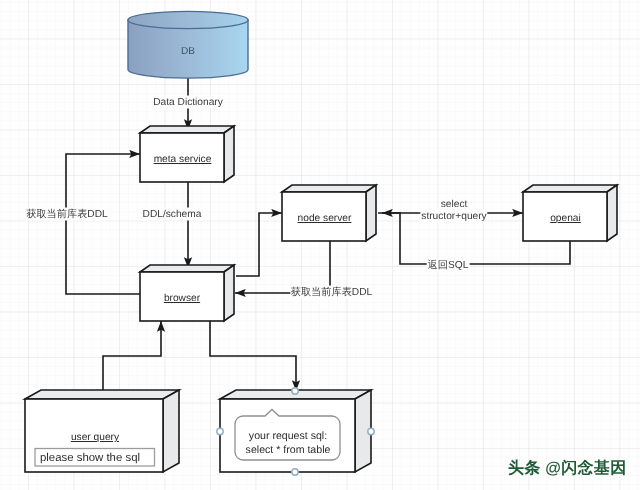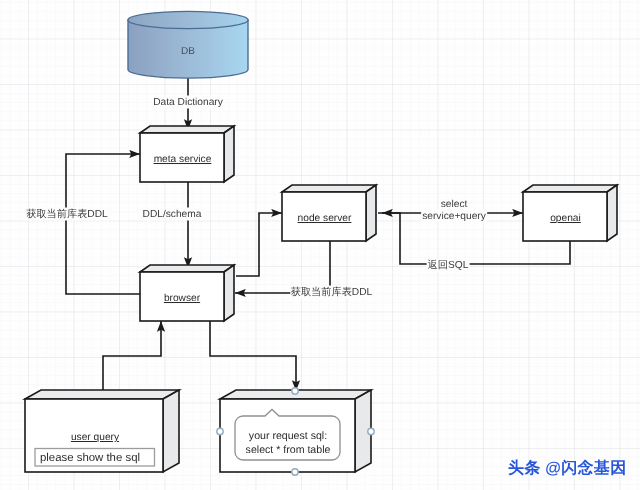--- a/index.html
+++ b/index.html
@@ -10,21 +10,21 @@
   #canvas{position:relative;width:640px;height:490px;background:#fefefe;}
   #grid{position:absolute;left:0;top:0;width:640px;height:490px;
         background-image:
           linear-gradient(to right, rgba(168,175,192,0.055) 1px, transparent 1px),
           linear-gradient(to bottom, rgba(168,175,192,0.055) 1px, transparent 1px),
           linear-gradient(to right, rgba(158,166,186,0.135) 1px, transparent 1px),
           linear-gradient(to bottom, rgba(158,166,186,0.135) 1px, transparent 1px);
         background-size: 9.1px 9.1px, 9.1px 9.1px, 45.5px 45.5px, 45.5px 45.5px;
         background-position: 28px 38.5px, 28px 38.5px, 28px 38.5px, 28px 38.5px;}
   svg.layer{position:absolute;left:0;top:0;width:640px;height:490px;}
-  .wm{position:absolute;left:508px;top:460px;color:#1d4ed8;
+  .wm{position:absolute;left:508px;top:460px;color:#14532d;
       font-size:16px;letter-spacing:0.3px;font-weight:700;opacity:.95;
       line-height:17px;white-space:nowrap;}
   .elabels{position:absolute;left:0;top:0;width:640px;height:490px;}
   .el{position:absolute;transform:translate(-50%,-50%);white-space:nowrap;
       font-family:"Liberation Sans",sans-serif;font-size:10.2px;color:#3b3b3b;
       background:#fdfdfd;padding:0 1px;line-height:13px;}
 </style>
 </head>
 <body>
 
@@ -123,19 +123,19 @@
       <text x="288" y="439" font-size="10.6">your request sql:</text>
       <text x="288" y="452.5" font-size="10.6">select * from table</text>
     </g>
   </svg>
 
   <div class="elabels">
     <div class="el" style="left:188px;top:102px">Data Dictionary</div>
     <div class="el" style="left:172px;top:213.5px">DDL/schema</div>
     <div class="el" style="left:67px;top:214px">获取当前库表DDL</div>
     <div class="el" style="left:454px;top:204px">select</div>
-    <div class="el" style="left:454px;top:216px">service+query</div>
+    <div class="el" style="left:454px;top:216px">structor+query</div>
     <div class="el" style="left:448px;top:265px">返回SQL</div>
     <div class="el" style="left:331.5px;top:292px">获取当前库表DDL</div>
   </div>
 
   <div class="wm">头条 @闪念基因</div>
 </div>
 
 </body></html>

